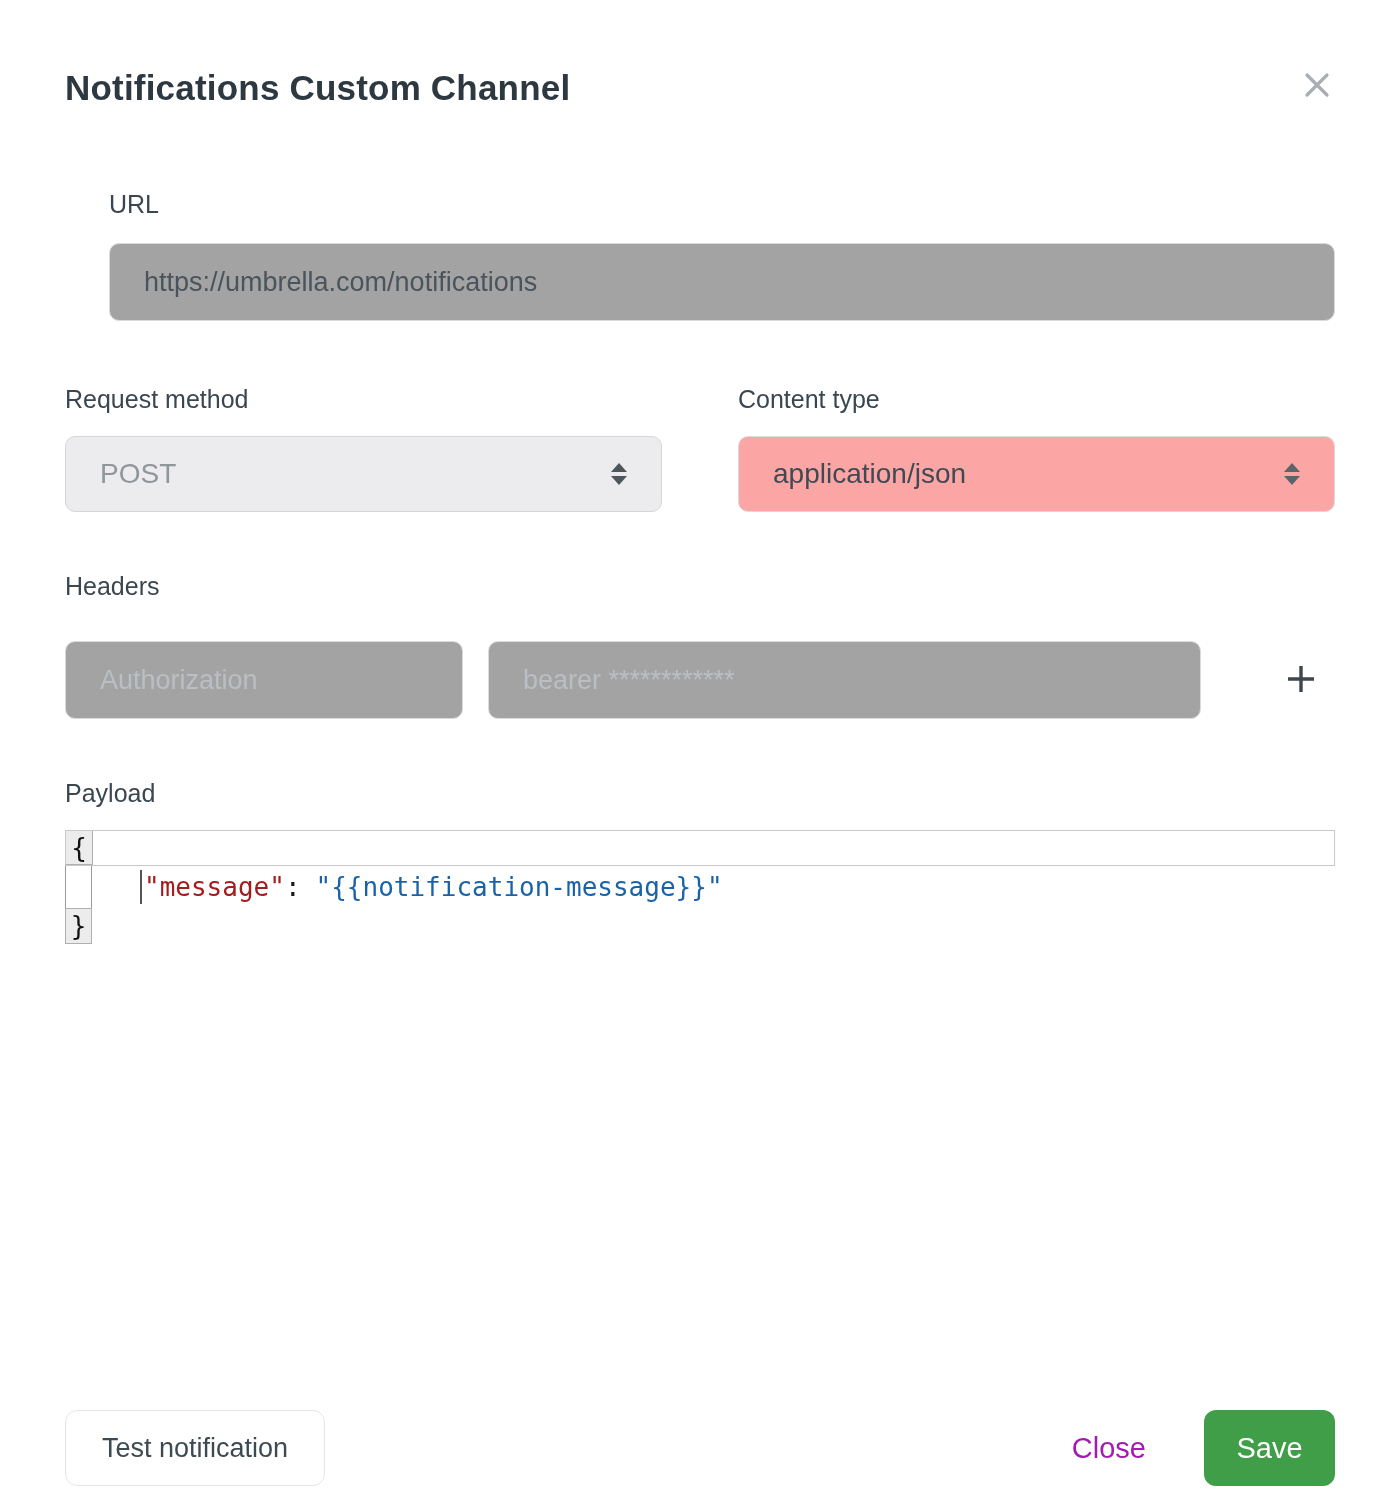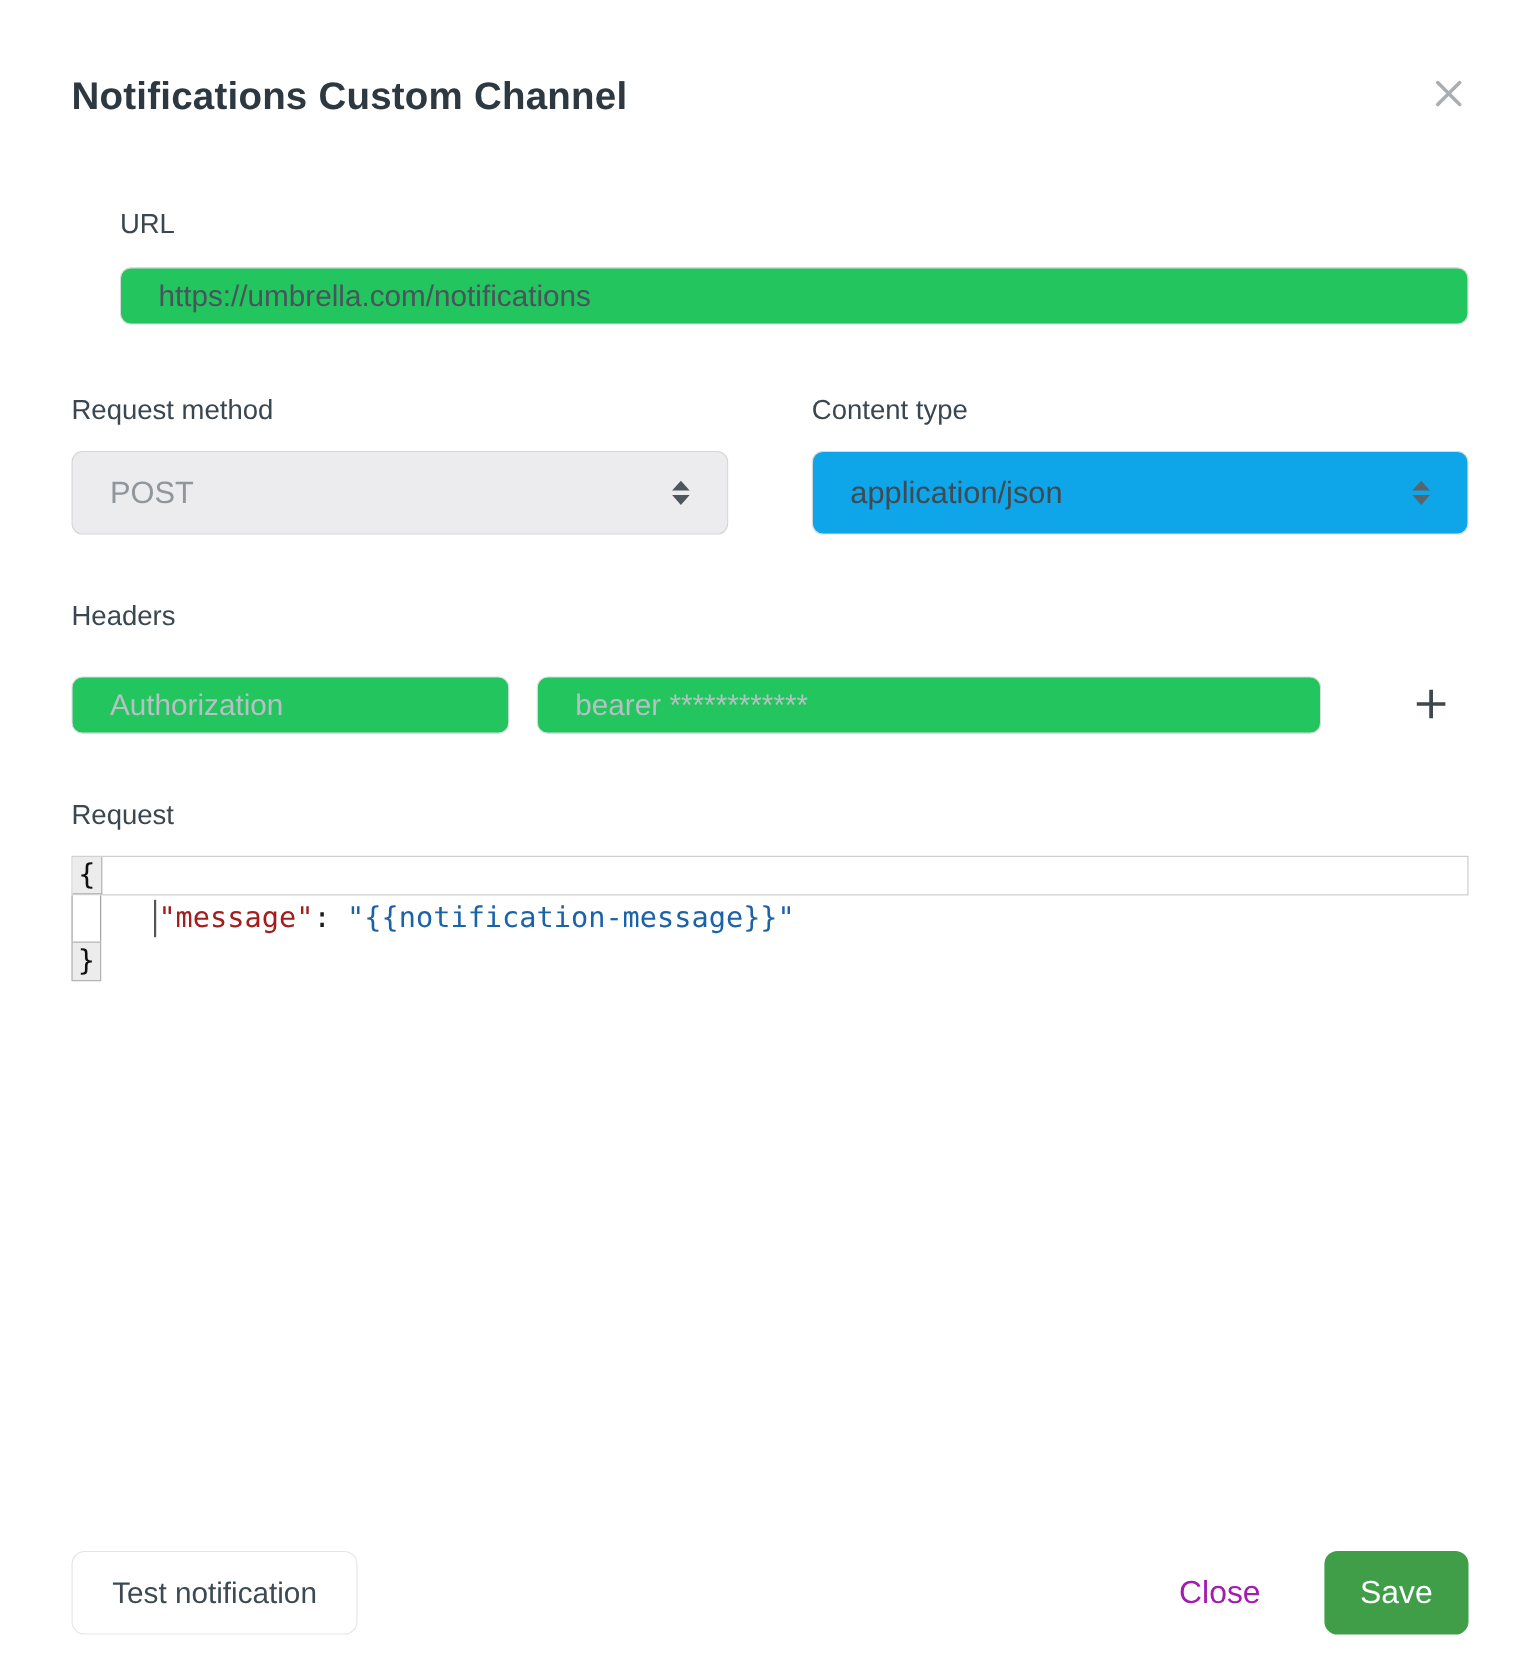--- a/index.html
+++ b/index.html
@@ -23,40 +23,40 @@
     position: absolute; top: 64px; right: -4px;
     width: 44px; height: 44px; border: 0; background: transparent;
     cursor: pointer; padding: 0;
   }
 
   
   .field-label { font-size: 25px; color: #3b4750; }
 
   
   .text-input {
-    display: block; width: 100%; height: 52px;
+    display: block; width: 100%; height: 78px;
     border: 1px solid #d9dcdf; border-radius: 10px;
     padding: 0 34px; font-size: 27px; color: #4a545c;
     font-family: "Liberation Sans", sans-serif;
-    background: #22c55e; outline: none;
+    background: #a3a3a3; outline: none;
   }
   .text-input::placeholder { color: #b9bfc4; opacity: 1; }
 
   .url-section { margin-top: 82px; margin-left: 44px; }
   .url-section .text-input { margin-top: 24px; }
 
   
   .select-row { display: flex; gap: 76px; margin-top: 64px; }
   .select-col { width: 610px; }
   .select-box {
     margin-top: 22px; height: 76px;
     border: 1px solid #d9dcdf; border-radius: 10px;
     display: flex; align-items: center; justify-content: space-between;
     padding: 0 34px; font-size: 28px; color: #3f4a52;
-    background: #0ea5e9; cursor: pointer;
+    background: #fca5a5; cursor: pointer;
   }
   .select-box.disabled {
     background: #ececee; border-color: #d4d7d9; color: #8f969c;
     cursor: default;
   }
   .spinner { display: flex; flex-direction: column; align-items: center; gap: 4px; }
   .spinner .up {
     width: 0; height: 0;
     border-left: 8px solid transparent; border-right: 8px solid transparent;
     border-bottom: 9px solid #5a646b;
@@ -190,21 +190,21 @@
           <span>
             <svg width="32" height="32" viewBox="0 0 32 32">
               <path d="M16 3 L16 29 M3 16 L29 16" stroke="#3d474e" stroke-width="3.4" fill="none"></path>
             </svg>
           </span>
         </button>
       </div>
     </div>
 
     <div class="payload-section">
-      <div class="field-label">Request</div>
+      <div class="field-label">Payload</div>
       <div class="code-editor" role="textbox">
         <div class="cm-line cm-line-1">
           <span class="brace-box">{</span>
         </div>
         <div class="cm-line cm-line-2">
           <span class="gutter-box"></span>
           <span class="cursor-caret"></span>
           <span class="code-text">
               <span class="code-key">"message"</span>
               <span class="code-colon">:</span>

